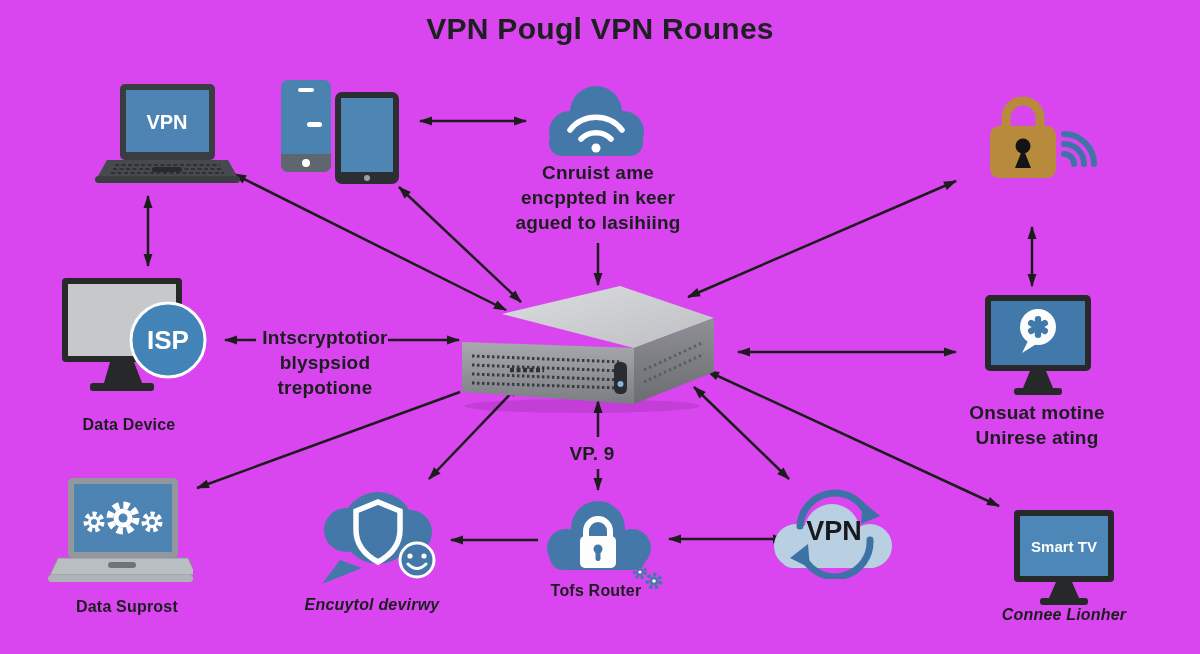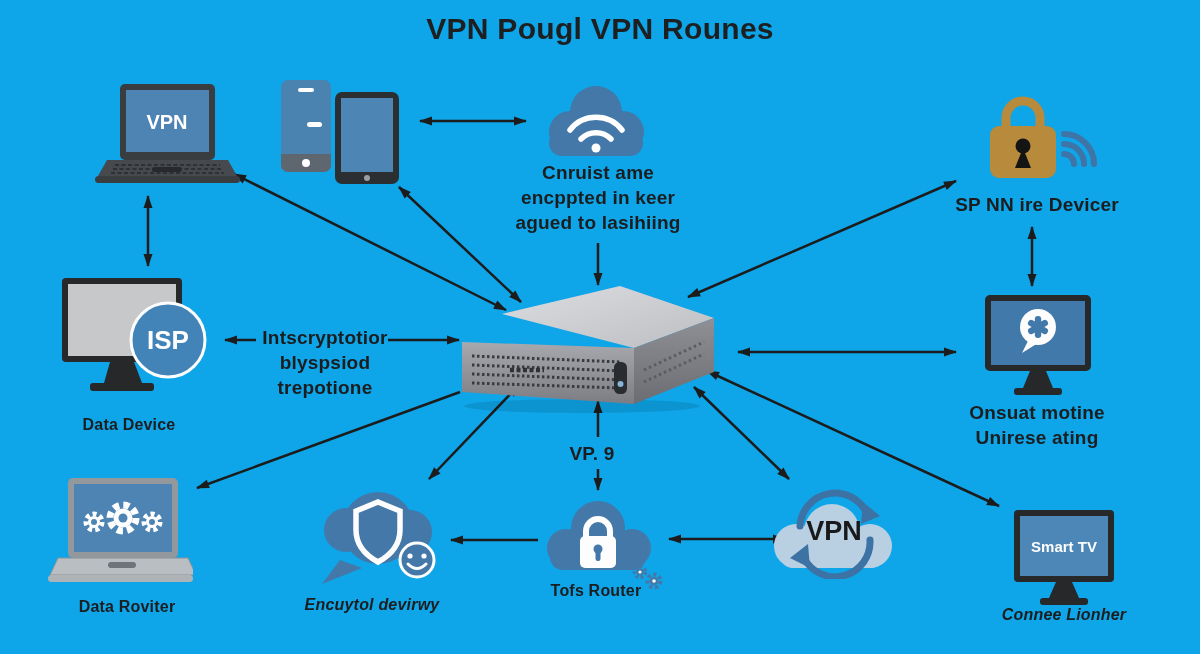--- a/index.html
+++ b/index.html
@@ -1,16 +1,16 @@
 <!DOCTYPE html>
 <html><head>
 <meta charset="utf-8">
 <style>
   html,body{margin:0;padding:0;background:#fdfdfd;}
-  .canvas{position:relative;width:1200px;height:654px;background:#0ea5e9;overflow:hidden;
+  .canvas{position:relative;width:1200px;height:654px;background:#d946ef;overflow:hidden;
           font-family:"Liberation Sans",sans-serif;color:#1b1d1f;}
   .title{position:absolute;left:0;top:12px;width:1200px;text-align:center;margin:0;
          font-size:30px;font-weight:800;letter-spacing:.3px;color:#1d1f21;}
   .arrows{position:absolute;left:0;top:0;}
   .node{position:absolute;}
   .caption{position:absolute;font-weight:700;font-size:19px;line-height:1.32;
            text-align:center;white-space:pre-line;letter-spacing:.2px;color:#1b1d1f;}
   .caption.lg{font-size:16px;}
   svg text{font-family:"Liberation Sans",sans-serif;font-weight:bold;}
 </style>
@@ -103,21 +103,20 @@
       <rect x="6" y="42" width="66" height="52" rx="9" fill="#b78a3c"></rect>
       <circle cx="39" cy="62" r="7.5" fill="#141414"></circle>
       <path d="M39,64 L31,84 L47,84 z" fill="#141414"></path>
       <g stroke="#3e74a6" stroke-width="6" fill="none" stroke-linecap="round">
         <path d="M80,70 A10,10 0 0 1 90,80"></path>
         <path d="M80,60 A20,20 0 0 1 100,80"></path>
         <path d="M80,50 A30,30 0 0 1 110,80"></path>
       </g>
     </svg>
   </div>
-  <div class="caption" style="left:917px;top:192px;width:240px;">SP NN ire Devicer</div>
 
   <div class="node" style="left:58px;top:275px;">
     <svg width="150" height="125" viewBox="0 0 150 125">
       <rect x="4" y="3" width="120" height="84" rx="4" fill="#26282a"></rect>
       <rect x="10" y="9" width="108" height="72" fill="#c7c8c9"></rect>
       <path d="M52,87 L76,87 L84,108 L46,108 z" fill="#26282a"></path>
       <rect x="32" y="108" width="64" height="8" rx="3" fill="#26282a"></rect>
       <circle cx="110" cy="65" r="37" fill="#4284b8" stroke="#fdfdfd" stroke-width="3"></circle>
       <text x="110" y="74" text-anchor="middle" font-size="26" fill="#ffffff">ISP</text>
     </svg>
@@ -198,21 +197,21 @@
           <circle cx="46" cy="46" r="3" fill="#4d84b4"></circle>
         <circle cx="104" cy="46" r="8" stroke="#ffffff" stroke-width="5" fill="none" stroke-dasharray="4 3.2"></circle>
         <circle cx="104" cy="46" r="6" fill="#ffffff"></circle>
           <circle cx="104" cy="46" r="3" fill="#4d84b4"></circle>
       </g>
       <path d="M10,82 L140,82 L148,99 L2,99 z" fill="#b9bec3" stroke="#8d9297" stroke-width="1"></path>
       <rect x="60" y="86" width="28" height="6" rx="3" fill="#6f747a"></rect>
       <rect x="0" y="99" width="145" height="7" rx="3.5" fill="#aeb3b8"></rect>
     </svg>
   </div>
-  <div class="caption lg" style="left:27px;top:596px;width:200px;">Data Roviter</div>
+  <div class="caption lg" style="left:27px;top:596px;width:200px;">Data Suprost</div>
 
   <div class="node" style="left:310px;top:478px;">
     <svg width="135" height="115" viewBox="0 0 135 115">
       <g fill="#4478a8">
         <circle cx="68" cy="50" r="36"></circle>
           <circle cx="36" cy="52" r="22"></circle>
           <circle cx="100" cy="54" r="22"></circle>
         <path d="M30,82 L12,106 L52,90 z"></path>
       </g>
       <path d="M68,24 L90,33 V52 Q90,72 68,84 Q46,72 46,52 V33 z" stroke="#fdfdfd" stroke-width="5.5" fill="none"></path>

